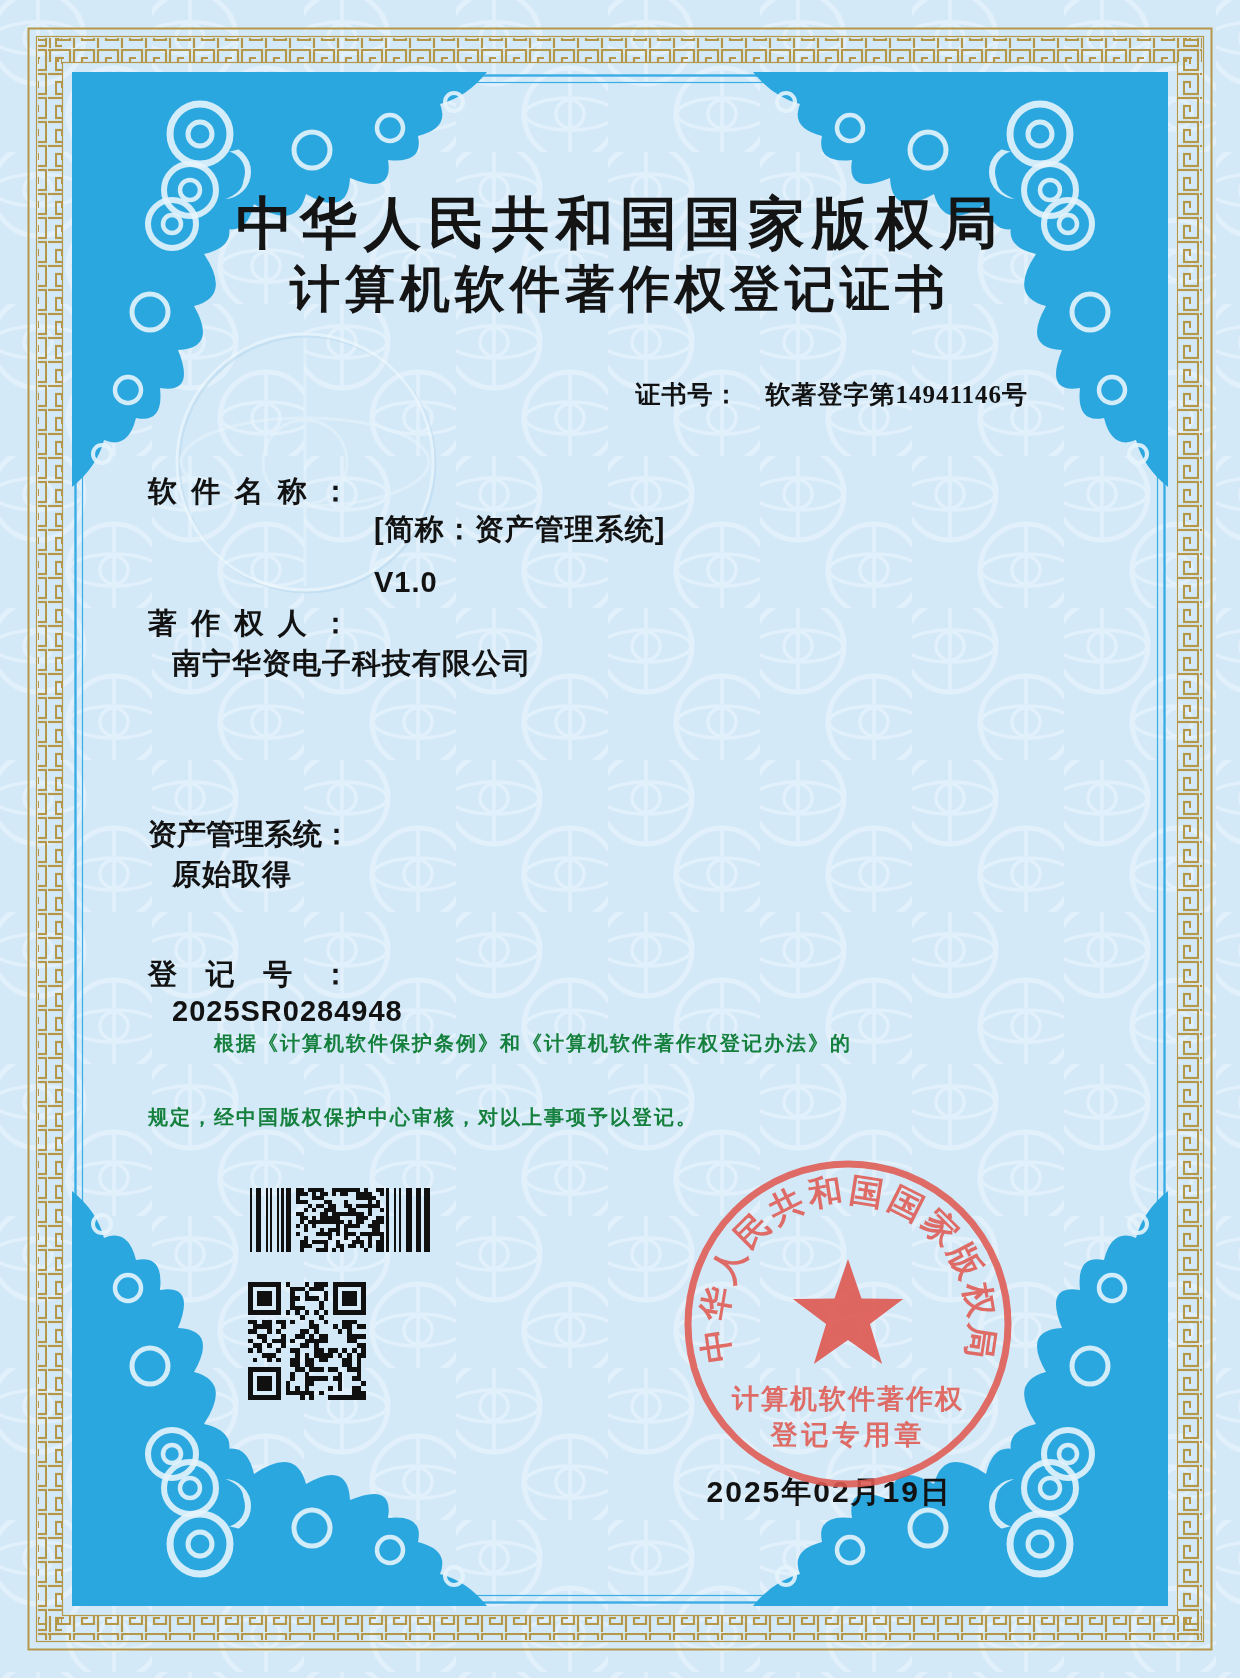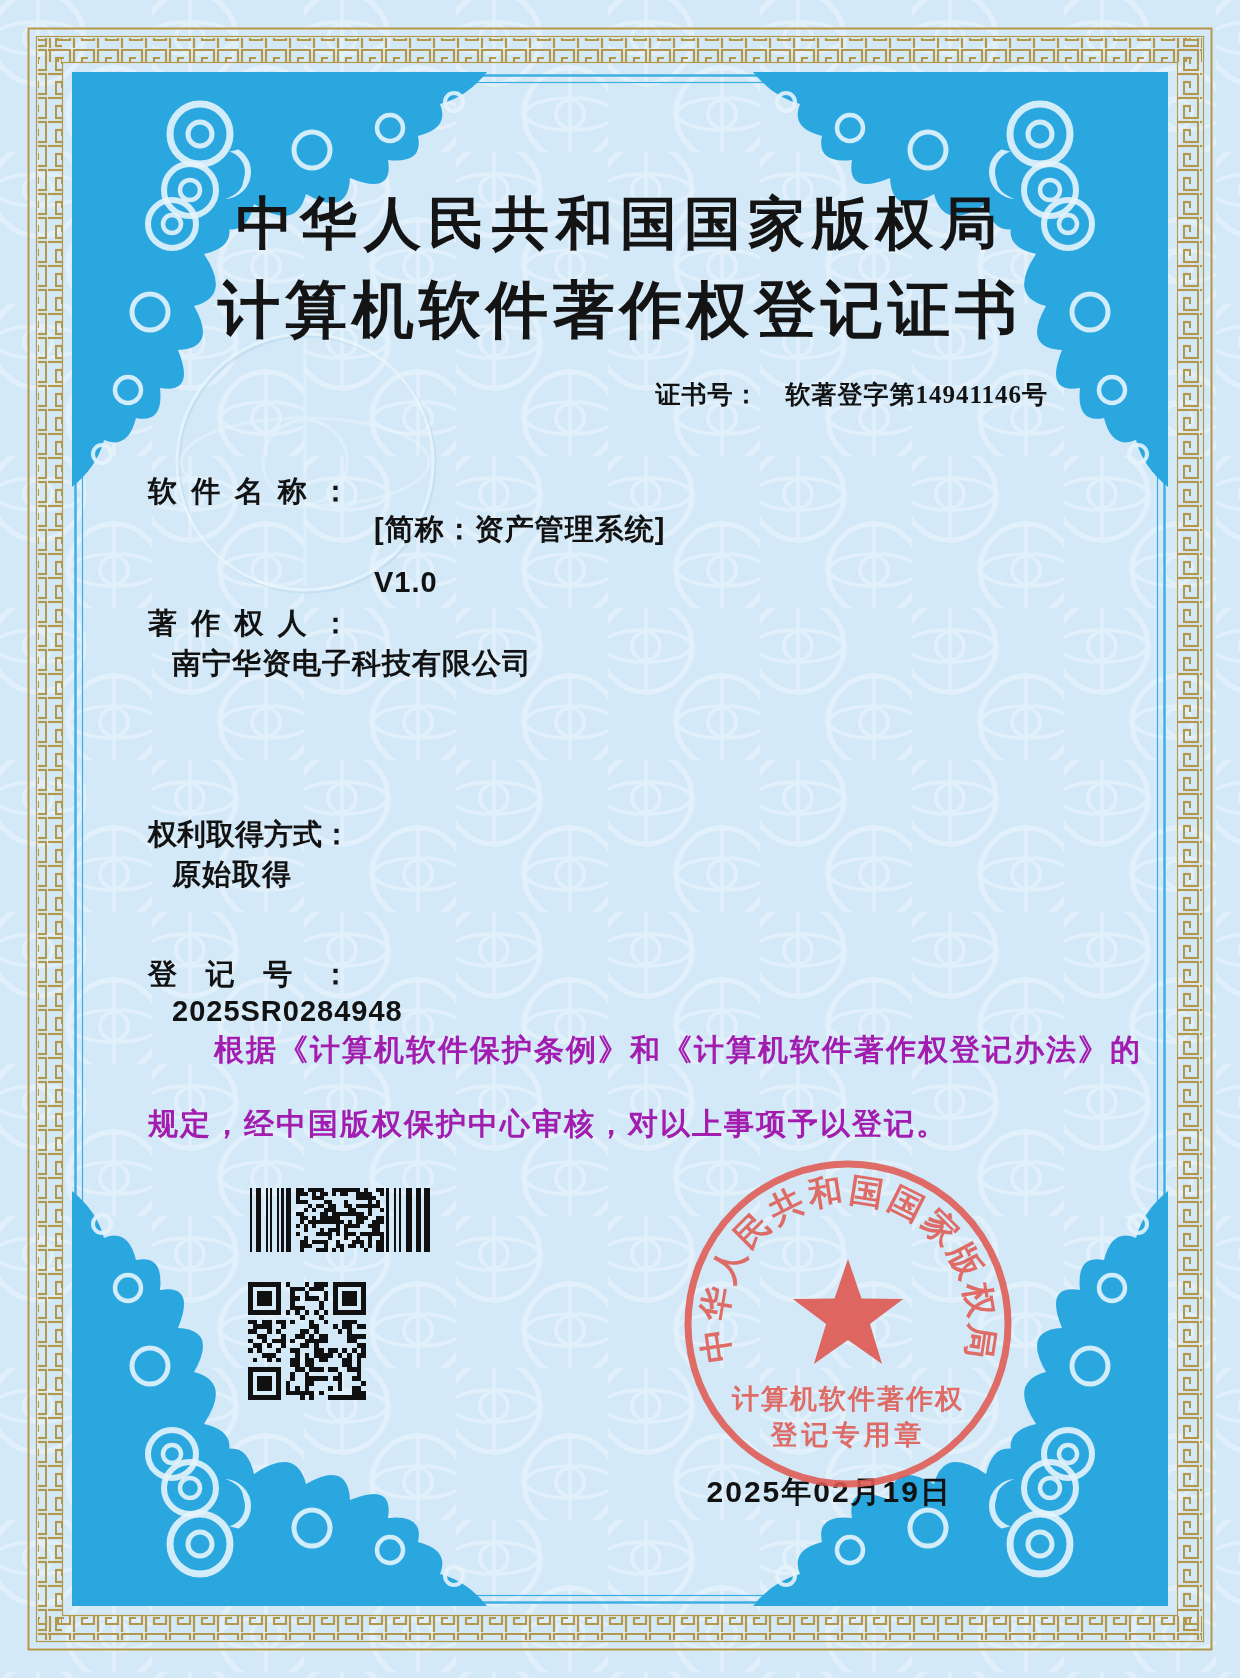--- a/index.html
+++ b/index.html
@@ -15,42 +15,42 @@
   svg{display:block;}
 
   
   .title-wrap{left:35px;top:0;width:1170px;text-align:center;}
   .title{
     position:absolute;left:0;width:100%;
     font-family:"Liberation Serif","DejaVu Serif",serif;
     font-weight:700;color:#141414;white-space:nowrap;
   }
   .title1{top:186px;font-size:57px;letter-spacing:7px;}
-  .title2{top:268px;font-size:62px;letter-spacing:5px;}
+  .title2{top:256px;font-size:50px;letter-spacing:5px;}
 
   .certno{
-    top:378px;right:192px;
+    top:378px;right:212px;
     font-size:25px;font-weight:600;letter-spacing:1px;
     display:flex;gap:26px;white-space:nowrap;
     font-family:"Liberation Serif","DejaVu Serif",serif;
   }
 
   .frow{
     left:148px;display:flex;align-items:flex-start;
     font-weight:700;font-size:29px;white-space:nowrap;flex-direction:column;
   }
   .flabel{
     display:inline-block;width:202px;
     text-align:justify;text-align-last:justify;
   }
   .fval{margin-left:24px;letter-spacing:1px;}
   .vextra{left:374px;font-weight:700;font-size:29px;white-space:nowrap;letter-spacing:1px;}
 
   .bodyline{
-    font-size:30px;font-weight:700;letter-spacing:2px;white-space:nowrap;color:#a21caf;
+    font-size:20px;font-weight:700;letter-spacing:2px;white-space:nowrap;color:#15803d;
   }
 
   .date{
     left:642px;top:1472px;width:310px;text-align:right;
     font-size:30px;font-weight:700;letter-spacing:2px;z-index:2;
   }
 
   .z1{z-index:1}.z2{z-index:2}.z3{z-index:3}
 </style>
 </head>
@@ -152,21 +152,21 @@
   </div>
   <div class="abs vextra z2" style="top:510px;">[简称：资产管理系统]</div>
   <div class="abs vextra z2" style="top:548px;margin-top:18px;">V1.0</div>
 
   <div class="abs frow z2" style="top:604px;">
     <span class="flabel">著作权人：</span>
     <span class="fval">南宁华资电子科技有限公司</span>
   </div>
 
   <div class="abs frow z2" style="top:815px;">
-    <span class="flabel">权利取得方式：</span>
+    <span class="flabel">资产管理系统：</span>
     <span class="fval">原始取得</span>
   </div>
 
 
   <div class="abs frow z2" style="top:955px;">
     <span class="flabel">登记号：</span>
     <span class="fval">2025SR0284948</span>
   </div>
 
   <div class="abs bodyline z2" style="left:214px;top:1030px;">根据《计算机软件保护条例》和《计算机软件著作权登记办法》的</div>

